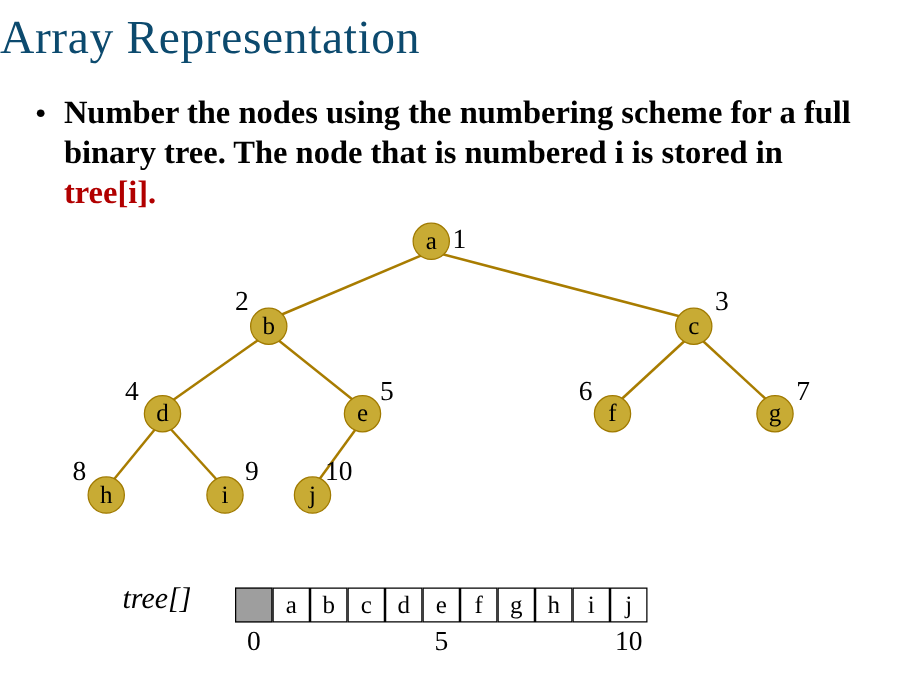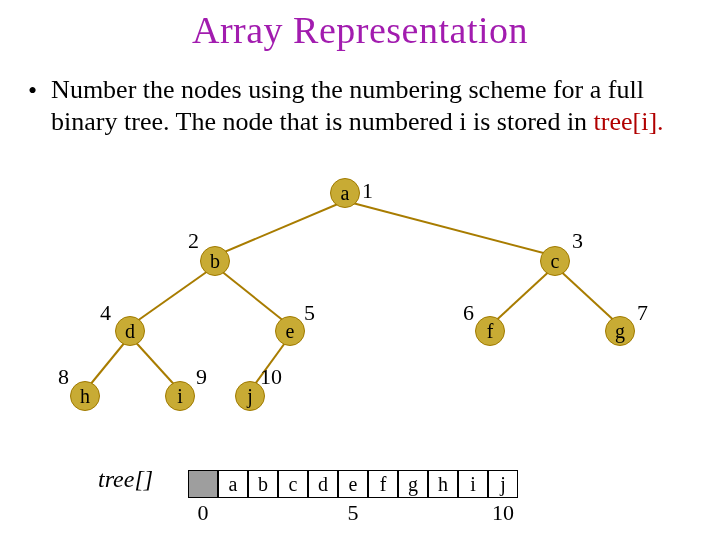--- a/index.html
+++ b/index.html
@@ -5,41 +5,41 @@
   html,body{margin:0;padding:0}
   body{
     width:720px;height:540px;
     background:#fff;
     font-family:"Times New Roman",Times,serif;
     color:#000;
     position:relative;
     overflow:hidden;
   }
   .title{
-    color:#a21caf;
+    color:#0c4a6e;
     font-size:38px;
-    text-align:center;
     margin-top:8px;
     letter-spacing:0.5px;
   }
   .bullet-row{
     display:flex;
     align-items:flex-start;
     margin:22px 20px 0 28px;
   }
   .bullet-dot{
     font-size:26px;
     line-height:30px;
     margin-right:14px;
     margin-top:2px;
   }
   .body-text{
     font-size:26px;
     line-height:32px;
     max-width:640px;
+    font-weight:bold;
   }
   .treei{color:#b10000}
   .stage{
     position:absolute;
     left:0;top:178px;
     width:720px;height:362px;
   }
   .edge{stroke:#a87c00;stroke-width:2;fill:none}
   .node{
     position:absolute;

